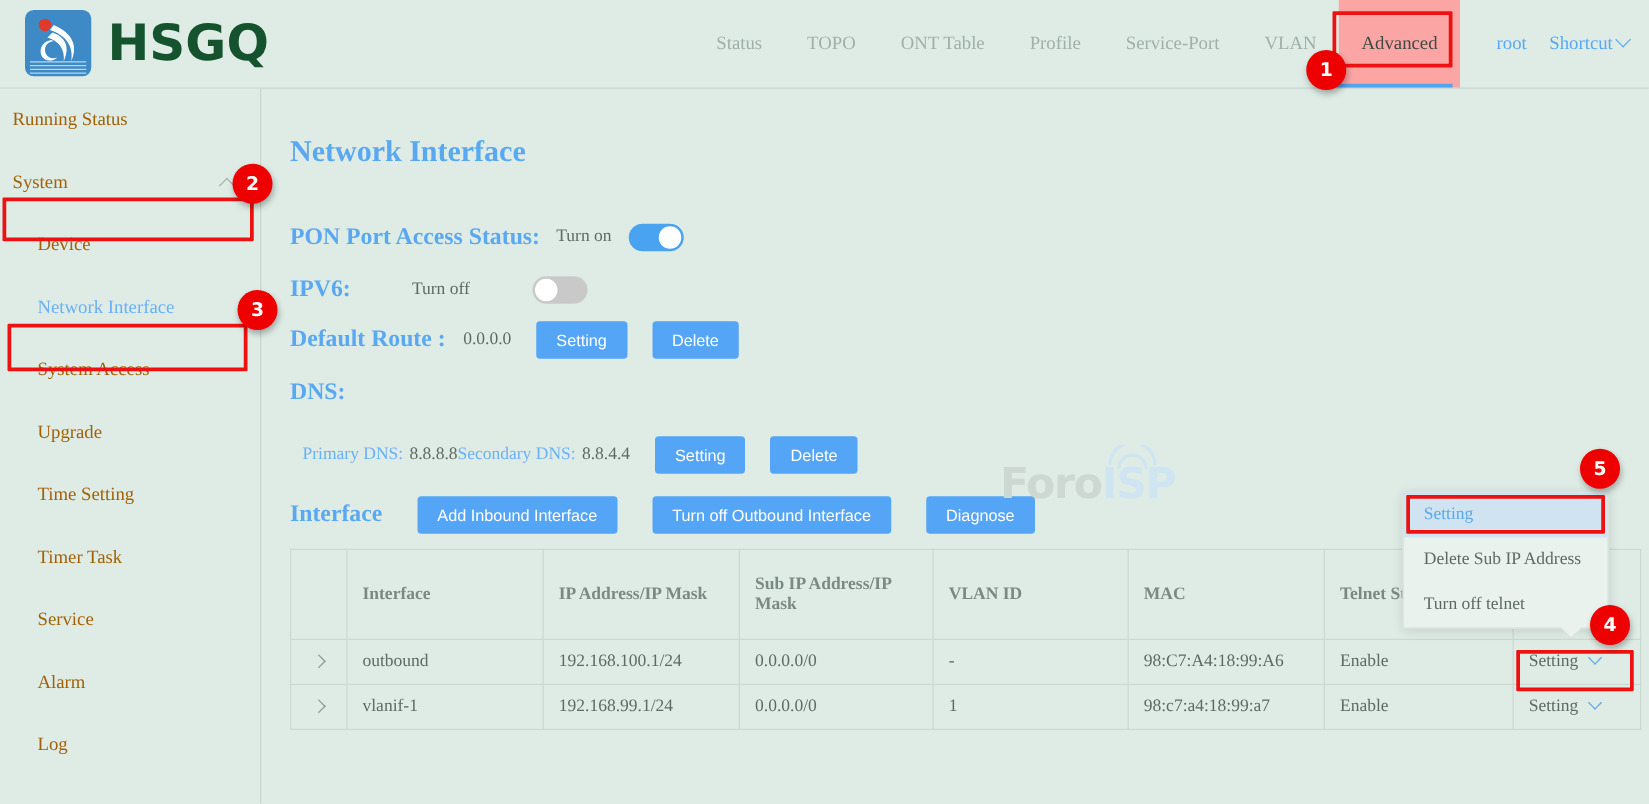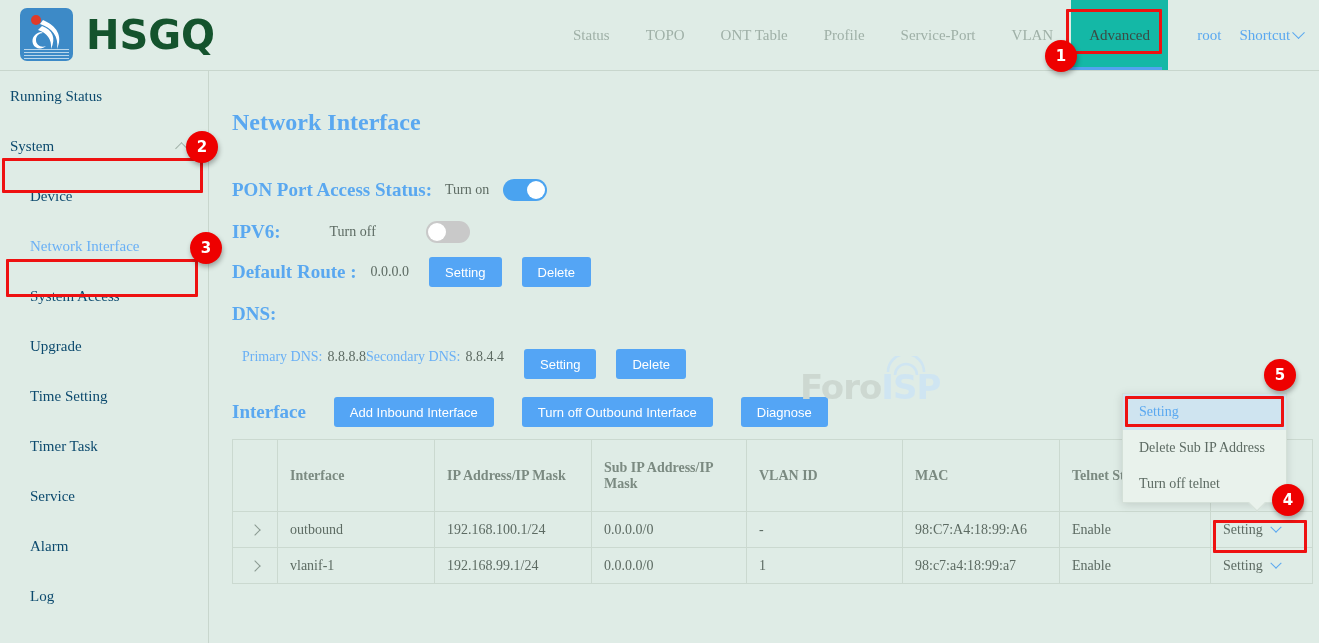--- a/index.html
+++ b/index.html
@@ -42,21 +42,21 @@
   .topnav {
     position: absolute; left: 555px; top: 0; height: 70px;
     display: flex; align-items: center; gap: 0;
     font-size: 15px;
   }
   .topnav .nav-item {
     color: #9fb0a7; padding: 0 18px; height: 70px;
     display: flex; align-items: center; cursor: pointer; white-space: nowrap;
   }
   .topnav .nav-item.active {
-    color: #3c4a43; background: #14b8a6;
+    color: #3c4a43; background: #fca5a5;
   }
   .nav-underline {
     position: absolute; left: 1065px; top: 67px; width: 97px; height: 3px;
     background: #53a3ee;
   }
   .topright {
     position: absolute; right: 16px; top: 0; height: 70px;
     display: flex; align-items: center; gap: 18px; font-size: 15px; color: #5aa8f0;
   }
   .topright .lnk { cursor: pointer; }
@@ -66,42 +66,42 @@
     transform: rotate(45deg) translate(-2px,-2px);
   }
 
   
   .sidebar {
     position: absolute; left: 0; top: 71px; width: 209px; height: 572px;
     background: #dfece6; border-right: 1px solid #c8d6cd;
   }
   .side-item {
     height: 50px; display: flex; align-items: center;
-    padding-left: 10px; font-size: 15px; color: #0c4a6e; cursor: pointer;
+    padding-left: 10px; font-size: 15px; color: #a16207; cursor: pointer;
   }
   .side-item.group { justify-content: space-between; padding-right: 22px; }
   .side-item.sub { padding-left: 30px; }
   .side-item.sel { color: #6ab0f5; }
   .chev-up {
     width: 9px; height: 9px;
     border-left: 1.4px solid #9fb0a7; border-top: 1.4px solid #9fb0a7;
     transform: rotate(45deg); margin-top: 4px;
   }
 
   
   .main { position: absolute; left: 210px; top: 71px; width: 1109px; height: 572px; }
   .page-title {
     position: absolute; left: 22px; top: 38px;
     font-size: 24px; font-weight: bold; color: #5aa8f0;
   }
   .row-pon { position: absolute; left: 22px; top: 108px; display: flex; align-items: center; }
   .row-ipv6 { position: absolute; left: 22px; top: 150px; display: flex; align-items: center; gap: 36px; }
   .row-route { position: absolute; left: 22px; top: 186px; display: flex; align-items: center; }
   .row-dnslabel { position: absolute; left: 22px; top: 232px; }
-  .row-dns { position: absolute; left: 32px; top: 278px; display: flex; }
+  .row-dns { position: absolute; left: 32px; top: 278px; display: flex; align-items: center; }
   .row-iface { position: absolute; left: 22px; top: 326px; display: flex; align-items: center; }
 
   .blue-label { font-size: 19px; font-weight: bold; color: #5aa8f0; }
   .state-text { font-size: 14px; color: #5d6b63; margin-left: 13px; }
   .val-text { font-size: 14px; color: #5d6b63; margin-left: 14px; }
   .dns-label { font-size: 14px; color: #6ab0f5; }
   .dns-val { font-size: 14px; color: #5d6b63; margin-left: 5px; }
 
   .toggle {
     width: 44px; height: 22px; border-radius: 11px; margin-left: 14px;

